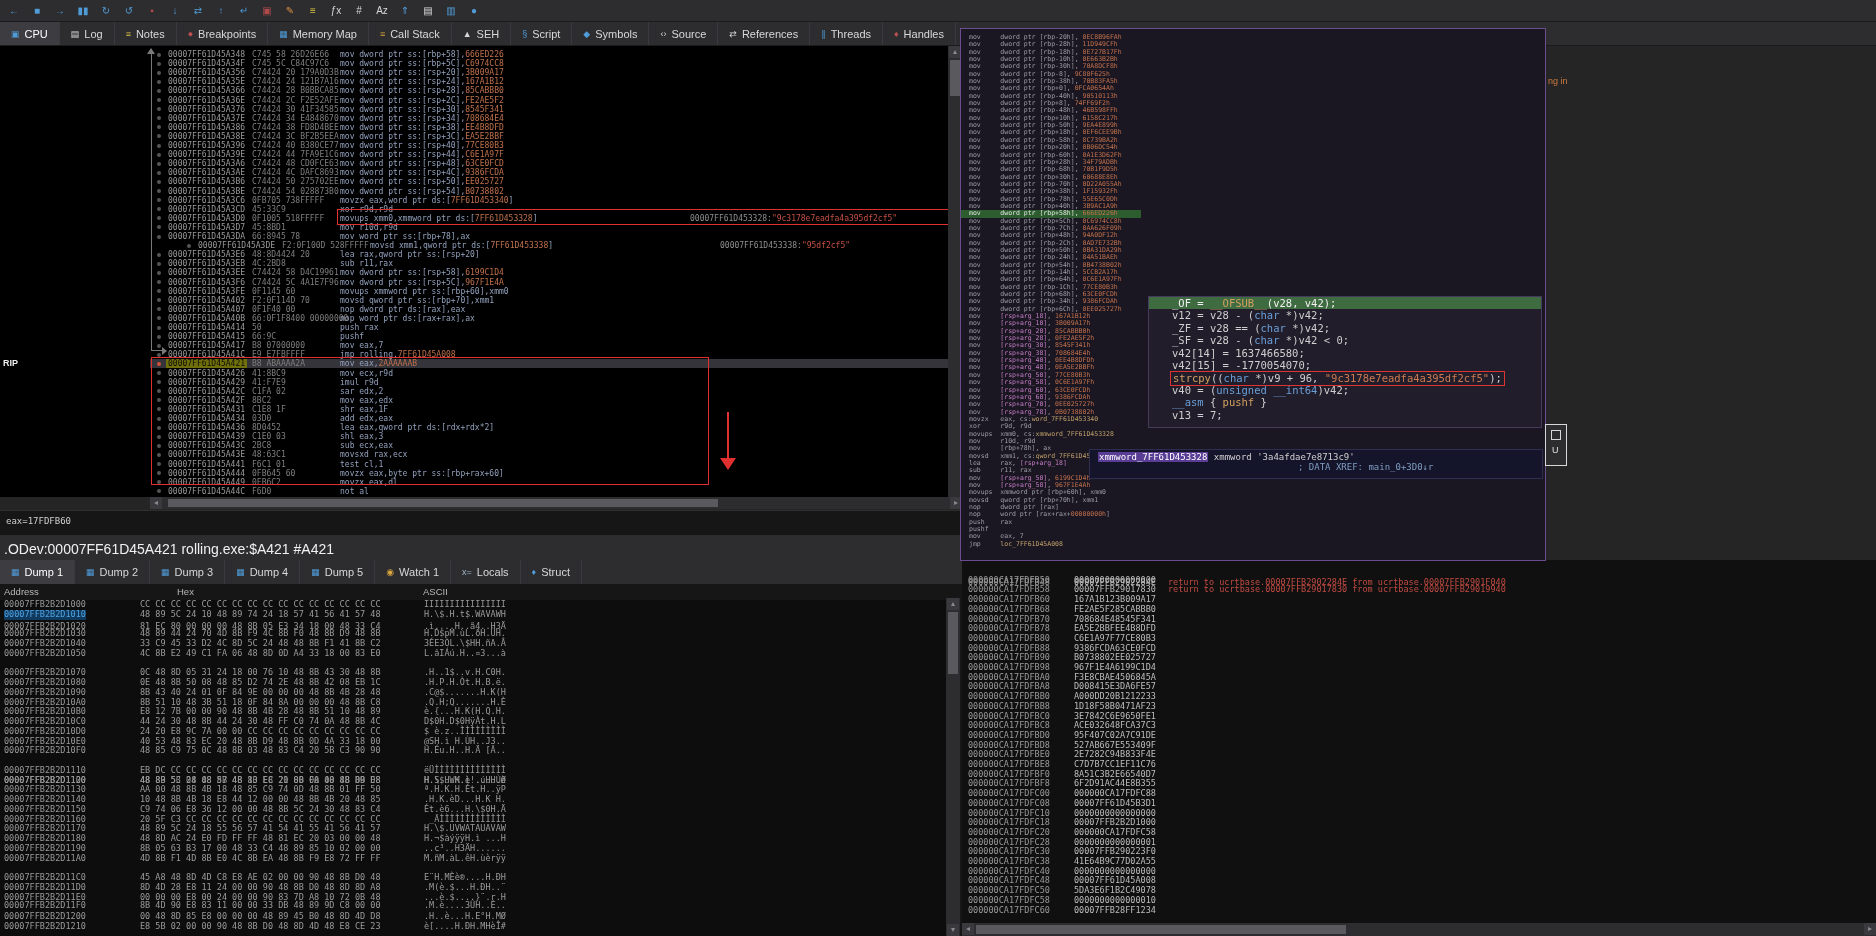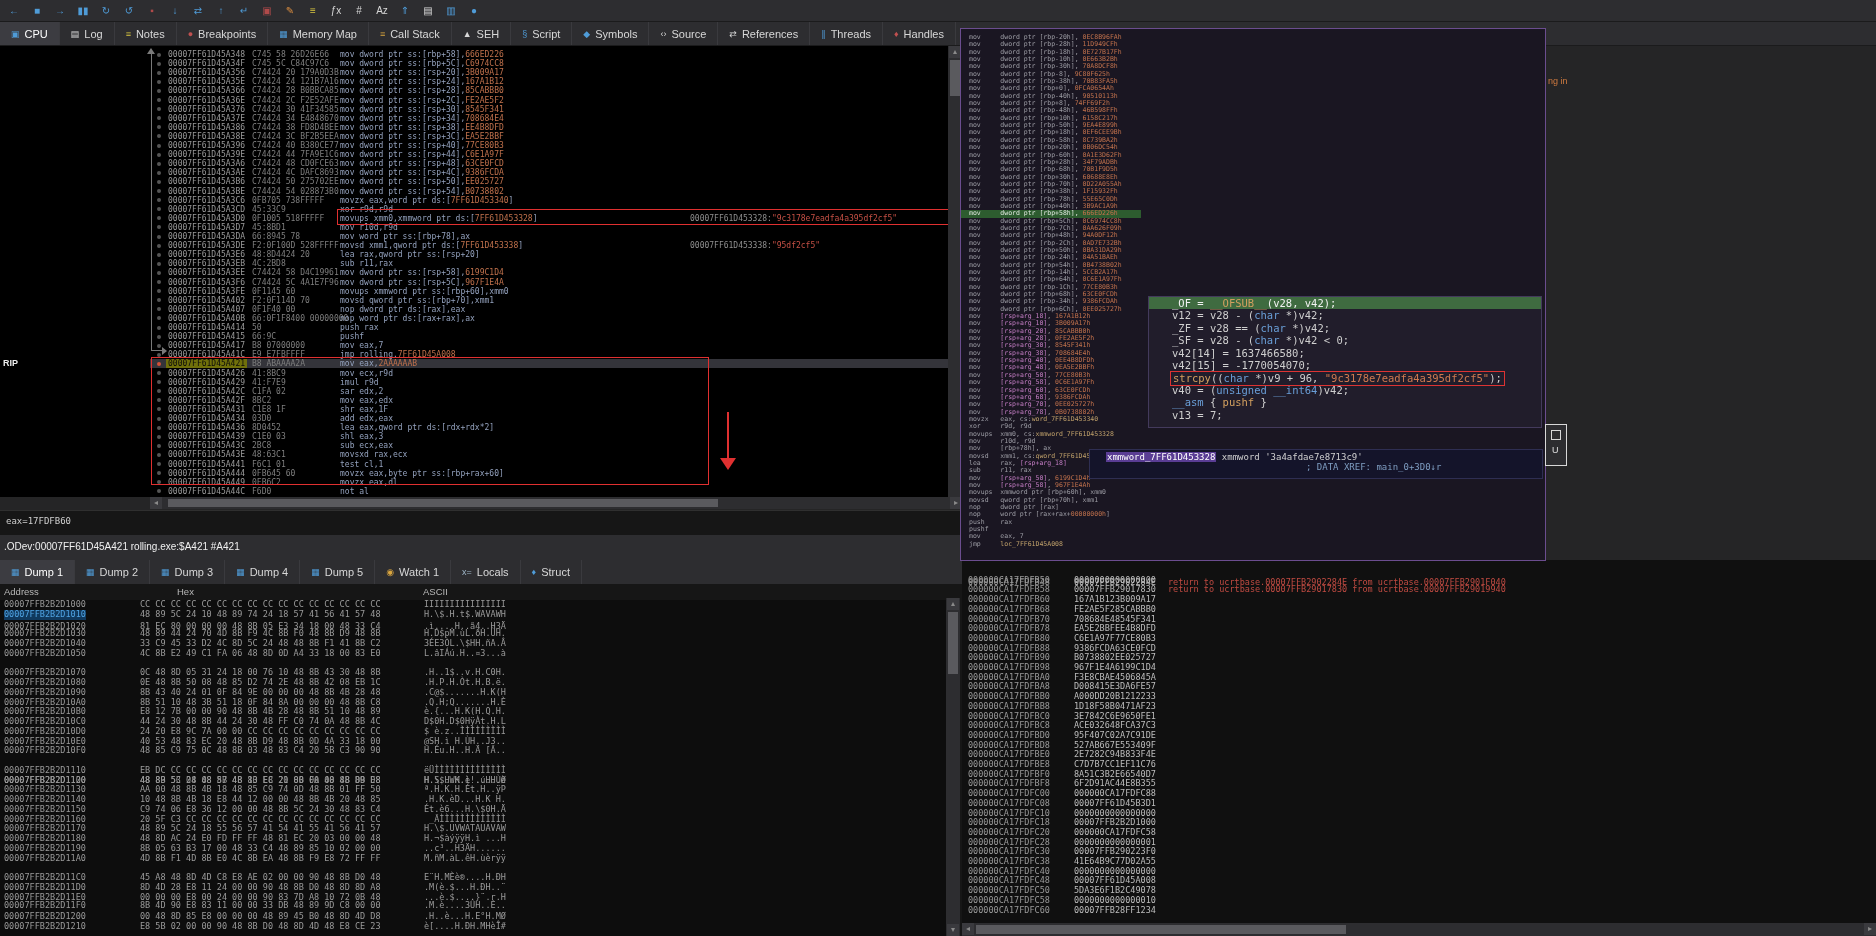--- a/index.html
+++ b/index.html
@@ -58,21 +58,21 @@
   #vscroll-disasm .thumb{left:2px;top:14px;width:10px;height:36px;}
   #vscroll-dump{left:946px;top:598px;width:14px;height:338px;}
   #vscroll-dump .thumb{left:2px;top:14px;width:10px;height:62px;}
   #hscroll-stack{left:0px;bottom:0px;width:914px;height:13px;}
   #hscroll-stack .thumb{left:14px;top:2px;width:370px;height:9px;}
 
   
   #infobar1{position:absolute;left:0;top:510px;width:962px;height:25px;background:#161616;border-top:1px solid #2f2f2f;box-sizing:border-box;}
   #infobar1 span{position:absolute;left:6px;top:5px;font-size:9px;color:#cfcfcf;}
   #statusbar1{position:absolute;left:0;top:535px;width:962px;height:25px;background:#2d2d30;}
-  #statusbar1 span{position:absolute;left:4px;top:6px;font-size:10px;color:#f0f0f0;}
+  #statusbar1 span{position:absolute;left:4px;top:6px;font-size:14px;color:#f0f0f0;}
 
   
   #dumppanel{position:absolute;left:0;top:560px;width:962px;height:376px;background:#161616;overflow:hidden;}
   #dumptabs{position:absolute;left:0;top:0;width:100%;height:24px;background:#2d2d30;display:flex;}
   #dumphdr{position:absolute;left:0;top:26px;width:100%;height:13px;font-size:9.5px;color:#b8b8b8;}
   #dumphdr span{position:absolute;}
   #dumprows{position:absolute;left:0;top:40px;width:946px;height:336px;overflow:hidden;background:#0d0d0d;}
   .durow{position:absolute;left:0;width:946px;height:9.75px;font-size:8.5px;line-height:9.75px;white-space:pre;}
   .duaddr{position:absolute;left:4px;color:#9a9a9a;}
   .duaddr.sel{background:#10395e;color:#4fa3e3;}
@@ -99,21 +99,21 @@
           border:1px solid #433a5c;box-sizing:border-box;}
   .pline{height:12.4px;font-size:10.5px;line-height:12.4px;white-space:pre;color:#cfcfcf;padding-left:23px;
          font-family:"DejaVu Sans Mono",monospace;}
   .pline.hl{background:#3f6b40;color:#f2f2f2;}
   .pbox{display:inline-block;border:1px solid #d33;margin-left:-2px;padding:0 2px;}
   .kw{color:#6a9fd8;}
   .str{color:#cf7a50;}
   .fn{color:#d3a05f;}
 
   #popup{position:absolute;left:128px;top:420px;width:454px;height:30px;background:#14142a;
-         border:1px solid #2e2e52;font-size:9px;color:#cfcfcf;padding:2px 16px;white-space:pre;
+         border:1px solid #2e2e52;font-size:9px;color:#cfcfcf;padding:2px 8px;white-space:pre;
          box-sizing:border-box;z-index:7;font-family:"DejaVu Sans Mono",monospace;}
   #popup .psym{background:#5a3d94;color:#fff;padding:0 1px;}
   #popup .pxref{color:#7f9ec2;display:block;padding-left:200px;}
 
   
   #stray{position:absolute;left:1548px;top:76px;color:#cf7a3f;font-size:9px;z-index:2;}
   #dialog{position:absolute;left:1545px;top:424px;width:20px;height:40px;background:#2d2d30;
           border:1px solid #d8d8d8;z-index:6;}
   #dialog .chk{position:absolute;left:5px;top:5px;width:8px;height:8px;border:1px solid #d8d8d8;}
   #dialog .lbl{position:absolute;left:6px;top:20px;font-size:9px;color:#e0e0e0;}
@@ -221,21 +221,21 @@
         <div class="drow" style="top: 104.1px;"><span class="dot"></span><span class="daddr">00007FF61D45A39E</span><span class="dbytes">C74424 44 7FA9E1C6</span><span class="dtext">mov dword ptr ss:[rsp+44],<span class="imm">C6E1A97F</span></span></div>
         <div class="drow" style="top: 113.2px;"><span class="dot"></span><span class="daddr">00007FF61D45A3A6</span><span class="dbytes">C74424 48 CD0FCE63</span><span class="dtext">mov dword ptr ss:[rsp+48],<span class="imm">63CE0FCD</span></span></div>
         <div class="drow" style="top: 122.3px;"><span class="dot"></span><span class="daddr">00007FF61D45A3AE</span><span class="dbytes">C74424 4C DAFC8693</span><span class="dtext">mov dword ptr ss:[rsp+4C],<span class="imm">9386FCDA</span></span></div>
         <div class="drow" style="top: 131.4px;"><span class="dot"></span><span class="daddr">00007FF61D45A3B6</span><span class="dbytes">C74424 50 275702EE</span><span class="dtext">mov dword ptr ss:[rsp+50],<span class="imm">EE025727</span></span></div>
         <div class="drow" style="top: 140.5px;"><span class="dot"></span><span class="daddr">00007FF61D45A3BE</span><span class="dbytes">C74424 54 028873B0</span><span class="dtext">mov dword ptr ss:[rsp+54],<span class="imm">B0738802</span></span></div>
         <div class="drow" style="top: 149.6px;"><span class="dot"></span><span class="daddr">00007FF61D45A3C6</span><span class="dbytes">0FB705 738FFFFF</span><span class="dtext">movzx eax,word ptr ds:[<span class="imm">7FF61D453340</span>]</span></div>
         <div class="drow" style="top: 158.7px;"><span class="dot"></span><span class="daddr">00007FF61D45A3CD</span><span class="dbytes">45:33C9</span><span class="dtext">xor r9d,r9d</span></div>
         <div class="drow" style="top: 167.8px;"><span class="dot"></span><span class="daddr">00007FF61D45A3D0</span><span class="dbytes">0F1005 518FFFFF</span><span class="dtext">movups xmm0,xmmword ptr ds:[<span class="imm">7FF61D453328</span>]</span><span class="dcmt">00007FF61D453328:<span class="cstr">"9c3178e7eadfa4a395df2cf5"</span></span></div>
         <div class="drow" style="top: 176.9px;"><span class="dot"></span><span class="daddr">00007FF61D45A3D7</span><span class="dbytes">45:8BD1</span><span class="dtext">mov r10d,r9d</span></div>
         <div class="drow" style="top: 186px;"><span class="dot"></span><span class="daddr">00007FF61D45A3DA</span><span class="dbytes">66:8945 78</span><span class="dtext">mov word ptr ss:[rbp+78],ax</span></div>
-        <div class="drow" style="top: 195.1px;"><span class="dot"></span><span class="daddr">00007FF61D45A3DE</span><span class="dbytes">F2:0F100D 528FFFFF</span><span class="dtext">movsd xmm1,qword ptr ds:[<span class="imm">7FF61D453338</span>]</span><span class="dcmt">00007FF61D453338:<span class="cstr">"95df2cf5"</span></span></div>
+        <div class="drow" style="top: 195.1px; margin-left: 30px;"><span class="dot"></span><span class="daddr">00007FF61D45A3DE</span><span class="dbytes">F2:0F100D 528FFFFF</span><span class="dtext">movsd xmm1,qword ptr ds:[<span class="imm">7FF61D453338</span>]</span><span class="dcmt">00007FF61D453338:<span class="cstr">"95df2cf5"</span></span></div>
         <div class="drow" style="top: 204.2px;"><span class="dot"></span><span class="daddr">00007FF61D45A3E6</span><span class="dbytes">48:8D4424 20</span><span class="dtext">lea rax,qword ptr ss:[rsp+20]</span></div>
         <div class="drow" style="top: 213.3px;"><span class="dot"></span><span class="daddr">00007FF61D45A3EB</span><span class="dbytes">4C:2BD8</span><span class="dtext">sub r11,rax</span></div>
         <div class="drow" style="top: 222.4px;"><span class="dot"></span><span class="daddr">00007FF61D45A3EE</span><span class="dbytes">C74424 58 D4C19961</span><span class="dtext">mov dword ptr ss:[rsp+58],<span class="imm">6199C1D4</span></span></div>
         <div class="drow" style="top: 231.5px;"><span class="dot"></span><span class="daddr">00007FF61D45A3F6</span><span class="dbytes">C74424 5C 4A1E7F96</span><span class="dtext">mov dword ptr ss:[rsp+5C],<span class="imm">967F1E4A</span></span></div>
         <div class="drow" style="top: 240.6px;"><span class="dot"></span><span class="daddr">00007FF61D45A3FE</span><span class="dbytes">0F1145 60</span><span class="dtext">movups xmmword ptr ss:[rbp+60],xmm0</span></div>
         <div class="drow" style="top: 249.7px;"><span class="dot"></span><span class="daddr">00007FF61D45A402</span><span class="dbytes">F2:0F114D 70</span><span class="dtext">movsd qword ptr ss:[rbp+70],xmm1</span></div>
         <div class="drow" style="top: 258.8px;"><span class="dot"></span><span class="daddr">00007FF61D45A407</span><span class="dbytes">0F1F40 00</span><span class="dtext">nop dword ptr ds:[rax],eax</span></div>
         <div class="drow" style="top: 267.9px;"><span class="dot"></span><span class="daddr">00007FF61D45A40B</span><span class="dbytes">66:0F1F8400 00000000</span><span class="dtext">nop word ptr ds:[rax+rax],ax</span></div>
         <div class="drow" style="top: 277px;"><span class="dot"></span><span class="daddr">00007FF61D45A414</span><span class="dbytes">50</span><span class="dtext">push rax</span></div>
         <div class="drow" style="top: 286.1px;"><span class="dot"></span><span class="daddr">00007FF61D45A415</span><span class="dbytes">66:9C</span><span class="dtext">pushf</span></div>

